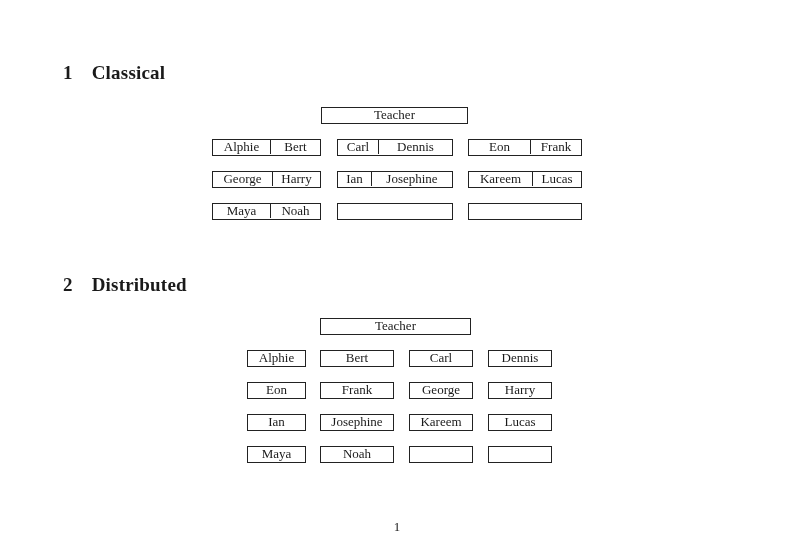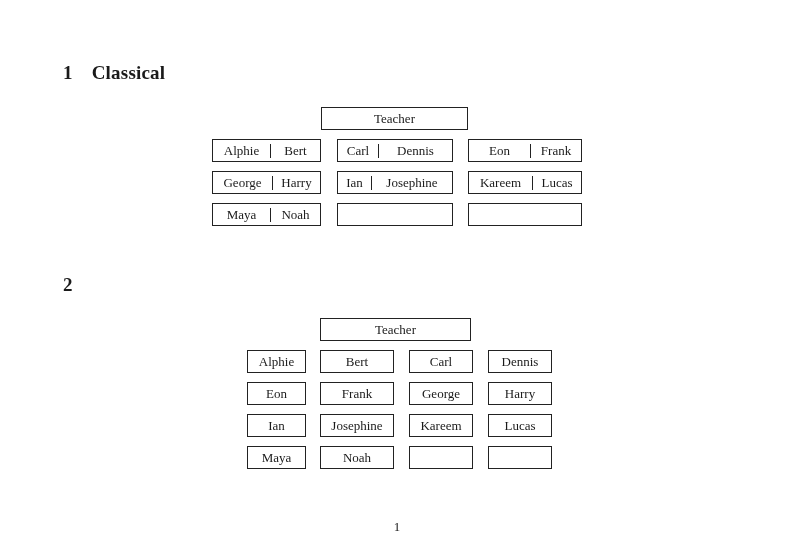--- a/index.html
+++ b/index.html
@@ -26,23 +26,23 @@
     line-height: 22px;
     letter-spacing: 0.2px;
   }
   .heading.h1 { top: 62px; }
   .heading.h2 { top: 274px; }
 
   .box {
     position: absolute;
     box-sizing: border-box;
     border: 1px solid #222222;
-    height: 23px;
+    height: 17px;
     display: flex;
-    align-items: center;
+    align-items: flex-start;
     font-size: 13px;
     background: #ffffff;
   }
   .box .cell {
     display: flex;
     align-items: center;
     justify-content: center;
     box-sizing: border-box;
     flex: 1 1 auto;
     line-height: 14px;
@@ -134,20 +134,21 @@
     <span class="cell a"></span>
     <span class="cell"></span>
   </div>
   <div class="box c-col3 c-row3 a63">
     <span class="cell a"></span>
     <span class="cell"></span>
   </div>
 
   <div class="heading h2">
     <span>2</span>
+    <span>Distributed</span>
   </div>
 
   <div class="box teacher2">
     <span class="cell">Teacher</span>
   </div>
 
   <div class="box d-col1 d-row1">
     <span class="cell">Alphie</span>
   </div>
   <div class="box d-col2 d-row1">

